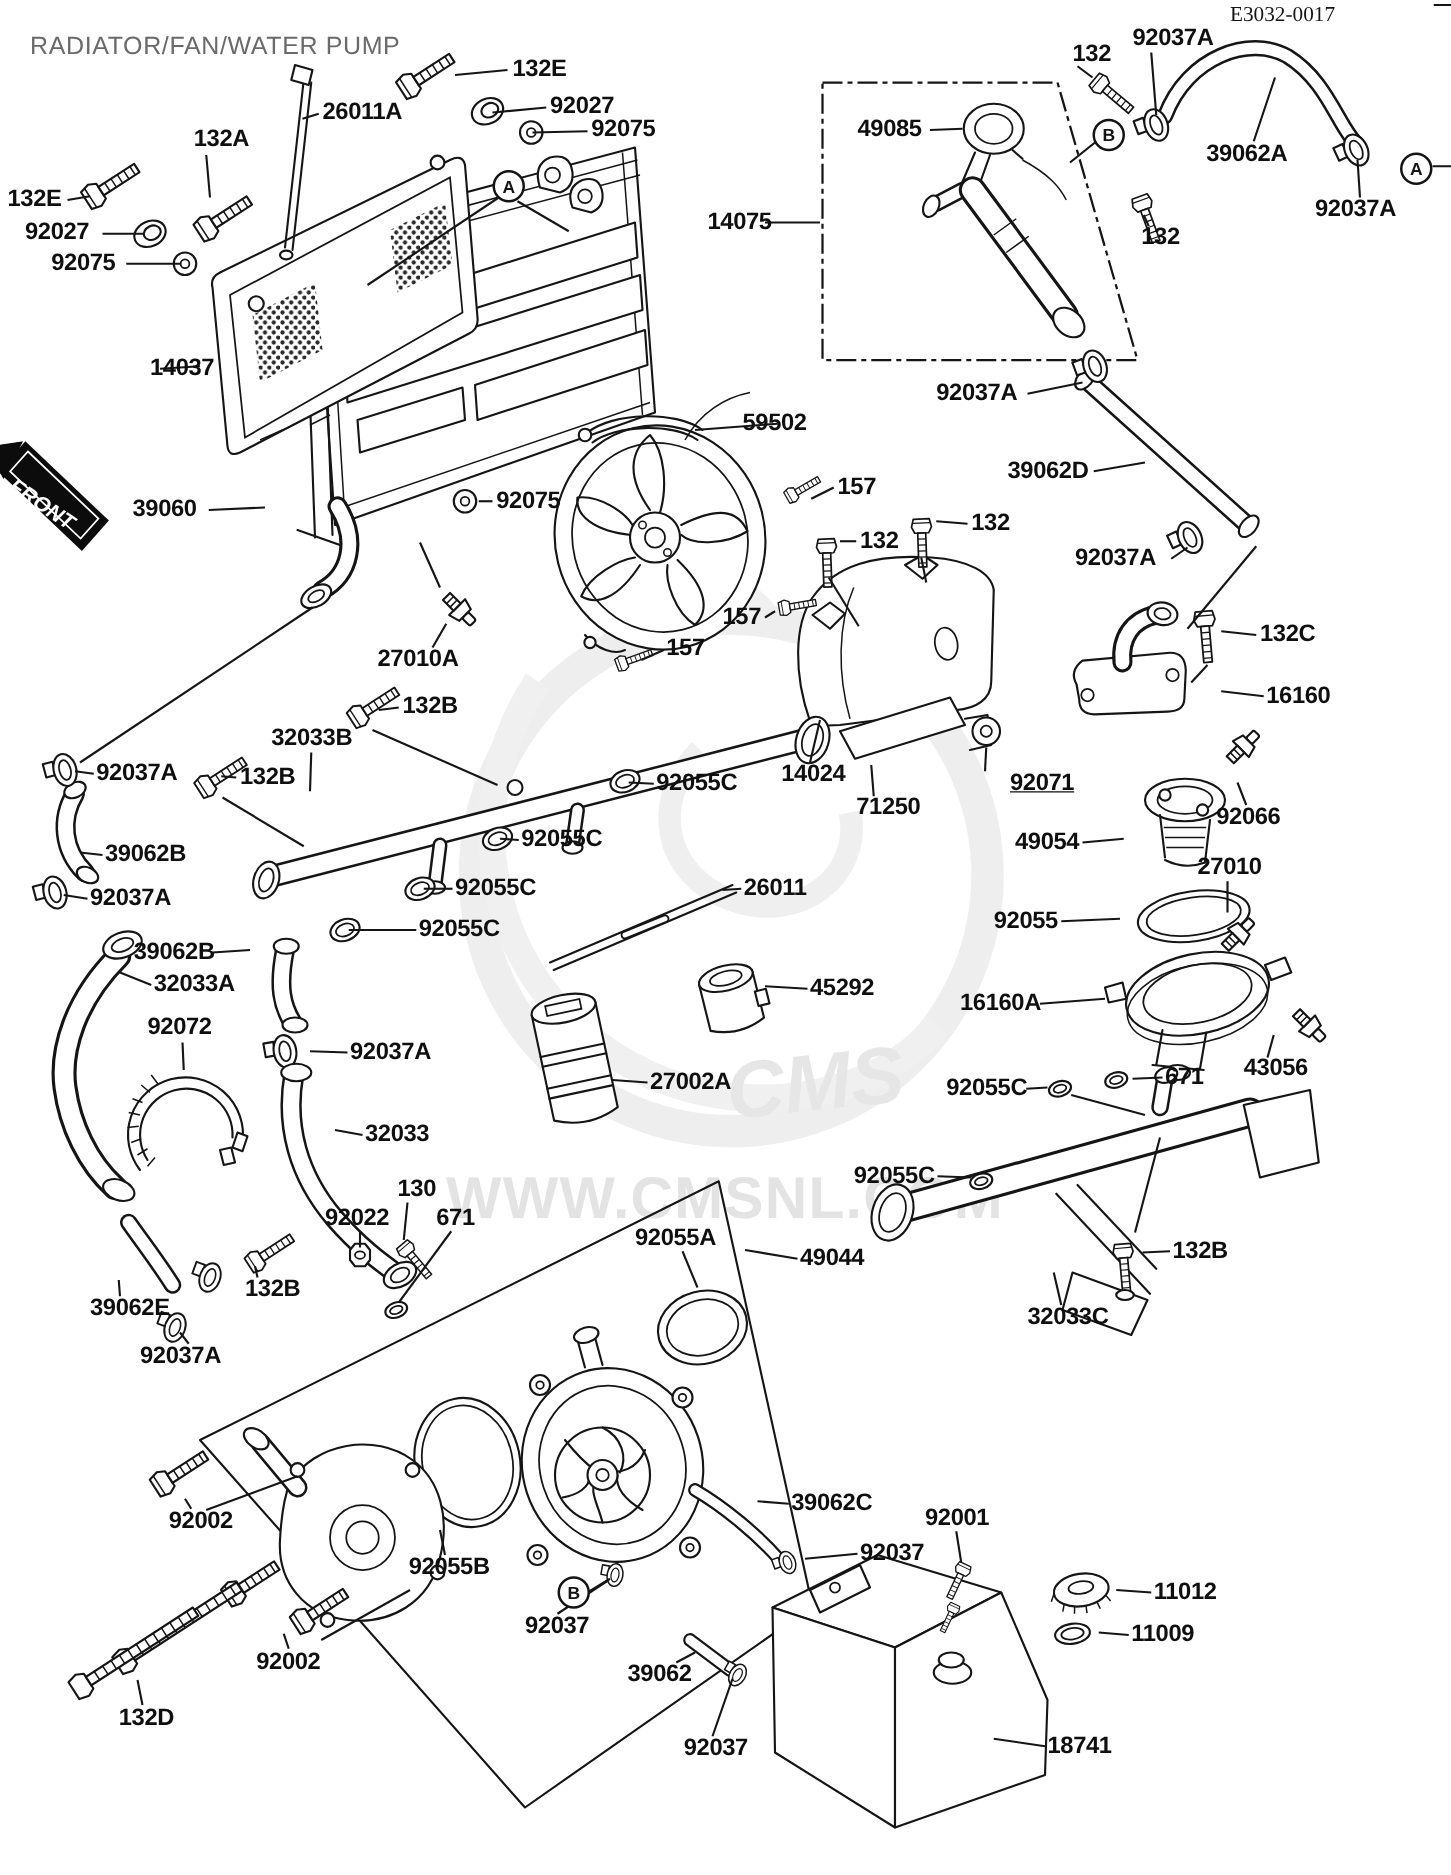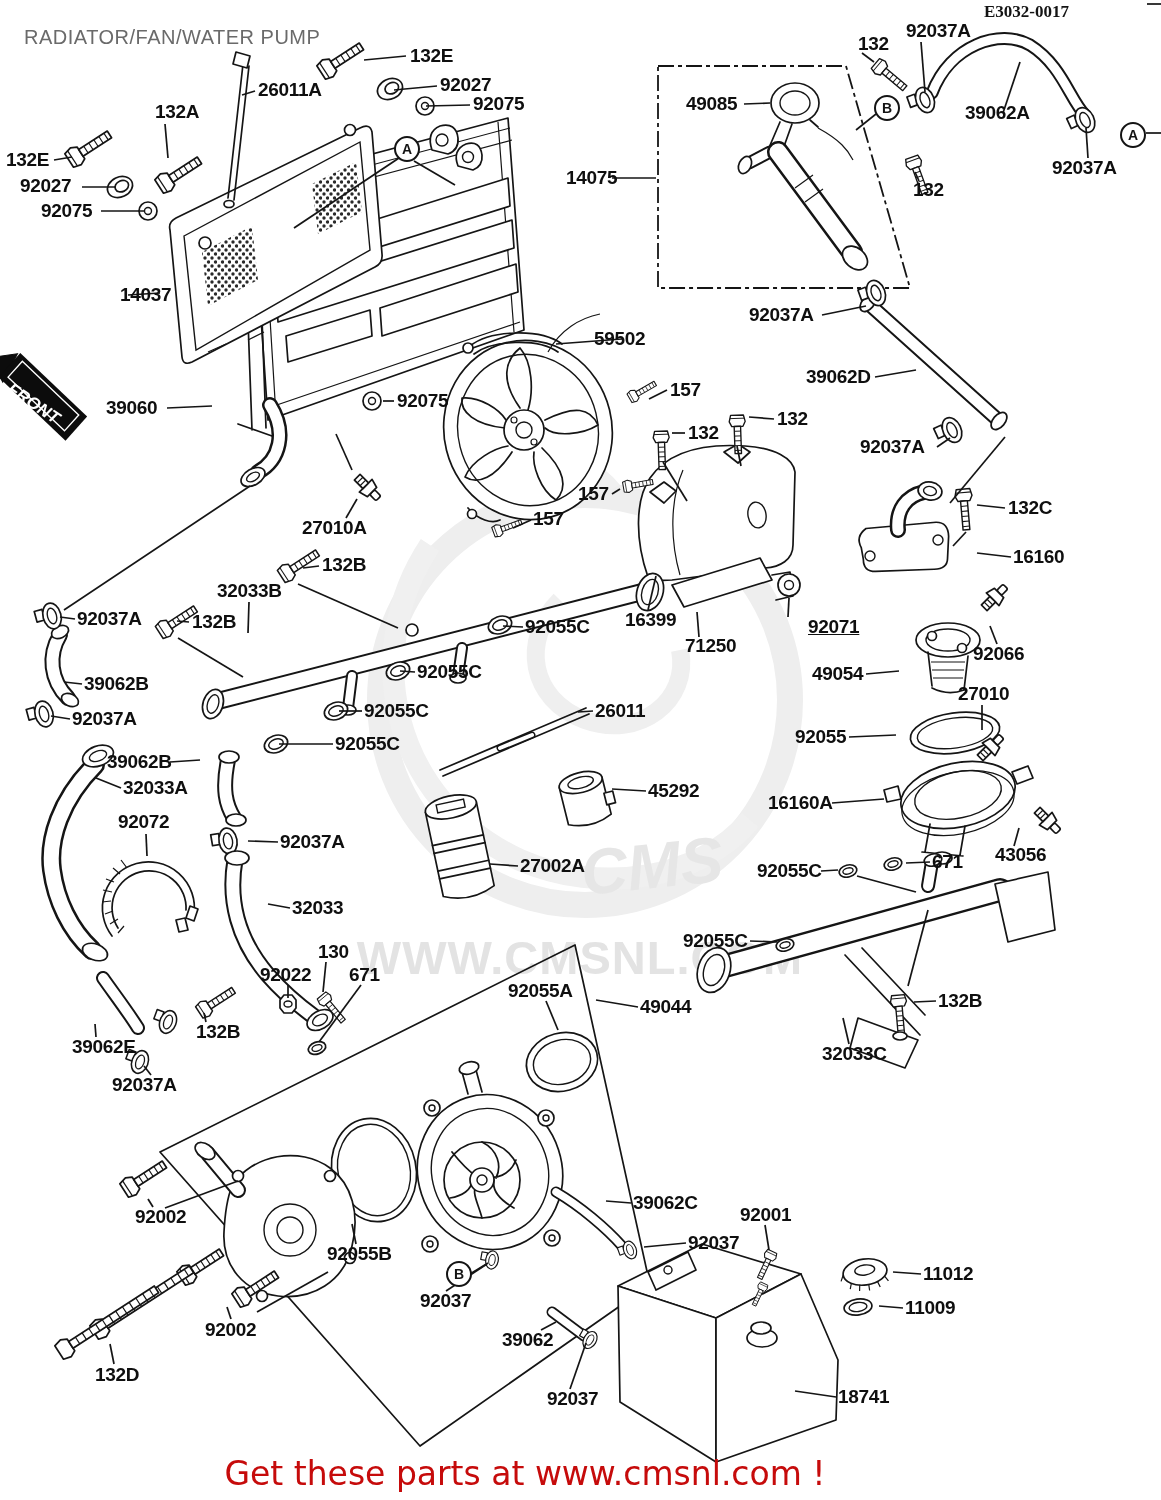--- a/index.html
+++ b/index.html
@@ -6,21 +6,21 @@
   #page{position:relative;width:1161px;height:1500px;background:#fff;overflow:hidden;
         font-family:"Liberation Sans",sans-serif;}
   #art{position:absolute;left:0;top:0;}
   .ln{stroke:#151515;fill:none;stroke-width:1.7;stroke-linecap:round;stroke-linejoin:round;}
   .lt{stroke:#151515;fill:none;stroke-width:1.2;}
   .w{fill:#fff;stroke:#151515;stroke-width:1.7;stroke-linejoin:round;}
   .n{fill:none;stroke:#151515;stroke-width:1.4;}
   .to{stroke:#151515;fill:none;stroke-linecap:round;}
   .ti{stroke:#fff;fill:none;stroke-linecap:round;}
   #page-title{position:absolute;left:24px;top:26px;font-size:20px;color:#6a6a6a;letter-spacing:.5px;white-space:nowrap;}
-  #diagram-code{position:absolute;left:984px;top:2px;font-family:"Liberation Serif",serif;font-weight:700;font-size:17px;color:#141414;white-space:nowrap;}
+  #diagram-code{position:absolute;left:984px;top:2px;font-family:"Liberation Serif",serif;font-weight:400;font-size:17px;color:#141414;white-space:nowrap;}
   .plabel{position:absolute;transform:translate(0,-50%);font-weight:700;font-size:19px;color:#0f0f0f;letter-spacing:-.3px;white-space:nowrap;}
   .marker{position:absolute;width:22px;height:22px;border:2.2px solid #141414;border-radius:50%;background:#fff;
           display:flex;align-items:center;justify-content:center;font-weight:700;font-size:14px;color:#141414;
           transform:translate(-50%,-50%);}
   #footer-text{position:absolute;left:525px;top:1473px;transform:translate(-50%,-50%);
           font-family:"DejaVu Sans",sans-serif;font-size:33px;color:#c60b0b;white-space:nowrap;}
 </style>
 </head>
 <body>
 
@@ -532,21 +532,21 @@
       <div class="plabel" style="left: 440px; top: 85px;">92027</div>
       <div class="plabel" style="left: 473px; top: 104px;">92075</div>
       <div class="plabel" style="left: 155px; top: 112px;">132A</div>
       <div class="plabel" style="left: 6px; top: 160px;">132E</div>
       <div class="plabel" style="left: 20px; top: 186px;">92027</div>
       <div class="plabel" style="left: 41px; top: 211px;">92075</div>
       <div class="plabel" style="left: 76px; top: 295px; margin-left: 44px;">14037</div>
       <div class="plabel" style="left: 858px; top: 44px;">132</div>
       <div class="plabel" style="left: 906px; top: 31px;">92037A</div>
       <div class="plabel" style="left: 686px; top: 104px;">49085</div>
-      <div class="plabel" style="left: 965px; top: 113px;">39062A</div>
+      <div class="plabel" style="left: 965px; top: 124px;">39062A</div>
       <div class="plabel" style="left: 1052px; top: 168px;">92037A</div>
       <div class="plabel" style="left: 913px; top: 190px;">132</div>
       <div class="plabel" style="left: 566px; top: 178px;">14075</div>
       <div class="plabel" style="left: 749px; top: 315px;">92037A</div>
       <div class="plabel" style="left: 806px; top: 377px;">39062D</div>
       <div class="plabel" style="left: 594px; top: 339px;">59502</div>
       <div class="plabel" style="left: 670px; top: 390px;">157</div>
       <div class="plabel" style="left: 397px; top: 401px;">92075</div>
       <div class="plabel" style="left: 106px; top: 408px;">39060</div>
       <div class="plabel" style="left: 688px; top: 433px;">132</div>
@@ -555,21 +555,21 @@
       <div class="plabel" style="left: 302px; top: 528px;">27010A</div>
       <div class="plabel" style="left: 578px; top: 494px;">157</div>
       <div class="plabel" style="left: 533px; top: 519px;">157</div>
       <div class="plabel" style="left: 1008px; top: 508px;">132C</div>
       <div class="plabel" style="left: 1013px; top: 557px;">16160</div>
       <div class="plabel" style="left: 322px; top: 565px;">132B</div>
       <div class="plabel" style="left: 217px; top: 591px;">32033B</div>
       <div class="plabel" style="left: 77px; top: 619px;">92037A</div>
       <div class="plabel" style="left: 192px; top: 622px;">132B</div>
       <div class="plabel" style="left: 525px; top: 627px;">92055C</div>
-      <div class="plabel" style="left: 625px; top: 620px;">16399</div>
+      <div class="plabel" style="left: 625px; top: 620px;">14024</div>
       <div class="plabel" style="left: 685px; top: 646px;">71250</div>
       <div class="plabel" style="left: 808px; top: 627px; text-decoration: underline;">92071</div>
       <div class="plabel" style="left: 812px; top: 674px;">49054</div>
       <div class="plabel" style="left: 973px; top: 654px;">92066</div>
       <div class="plabel" style="left: 84px; top: 684px;">39062B</div>
       <div class="plabel" style="left: 417px; top: 672px;">92055C</div>
       <div class="plabel" style="left: 958px; top: 694px;">27010</div>
       <div class="plabel" style="left: 72px; top: 719px;">92037A</div>
       <div class="plabel" style="left: 364px; top: 711px;">92055C</div>
       <div class="plabel" style="left: 595px; top: 711px;">26011</div>
@@ -608,15 +608,14 @@
       <div class="plabel" style="left: 923px; top: 1274px;">11012</div>
       <div class="plabel" style="left: 905px; top: 1308px;">11009</div>
       <div class="plabel" style="left: 838px; top: 1397px;">18741</div>
       <div class="plabel" style="left: 205px; top: 1330px;">92002</div>
       <div class="plabel" style="left: 95px; top: 1375px;">132D</div>
       <div class="marker" style="left: 407px; top: 149px;">A</div>
       <div class="marker" style="left: 887px; top: 108px;">B</div>
       <div class="marker" style="left: 1133px; top: 135px;">A</div>
       <div class="marker" style="left: 459px; top: 1274px;">B</div>
     </div>
-<div id="footer-text">Get these parts at www.cmsnl.com !</div>
 
 </div>
 
 </body></html>

